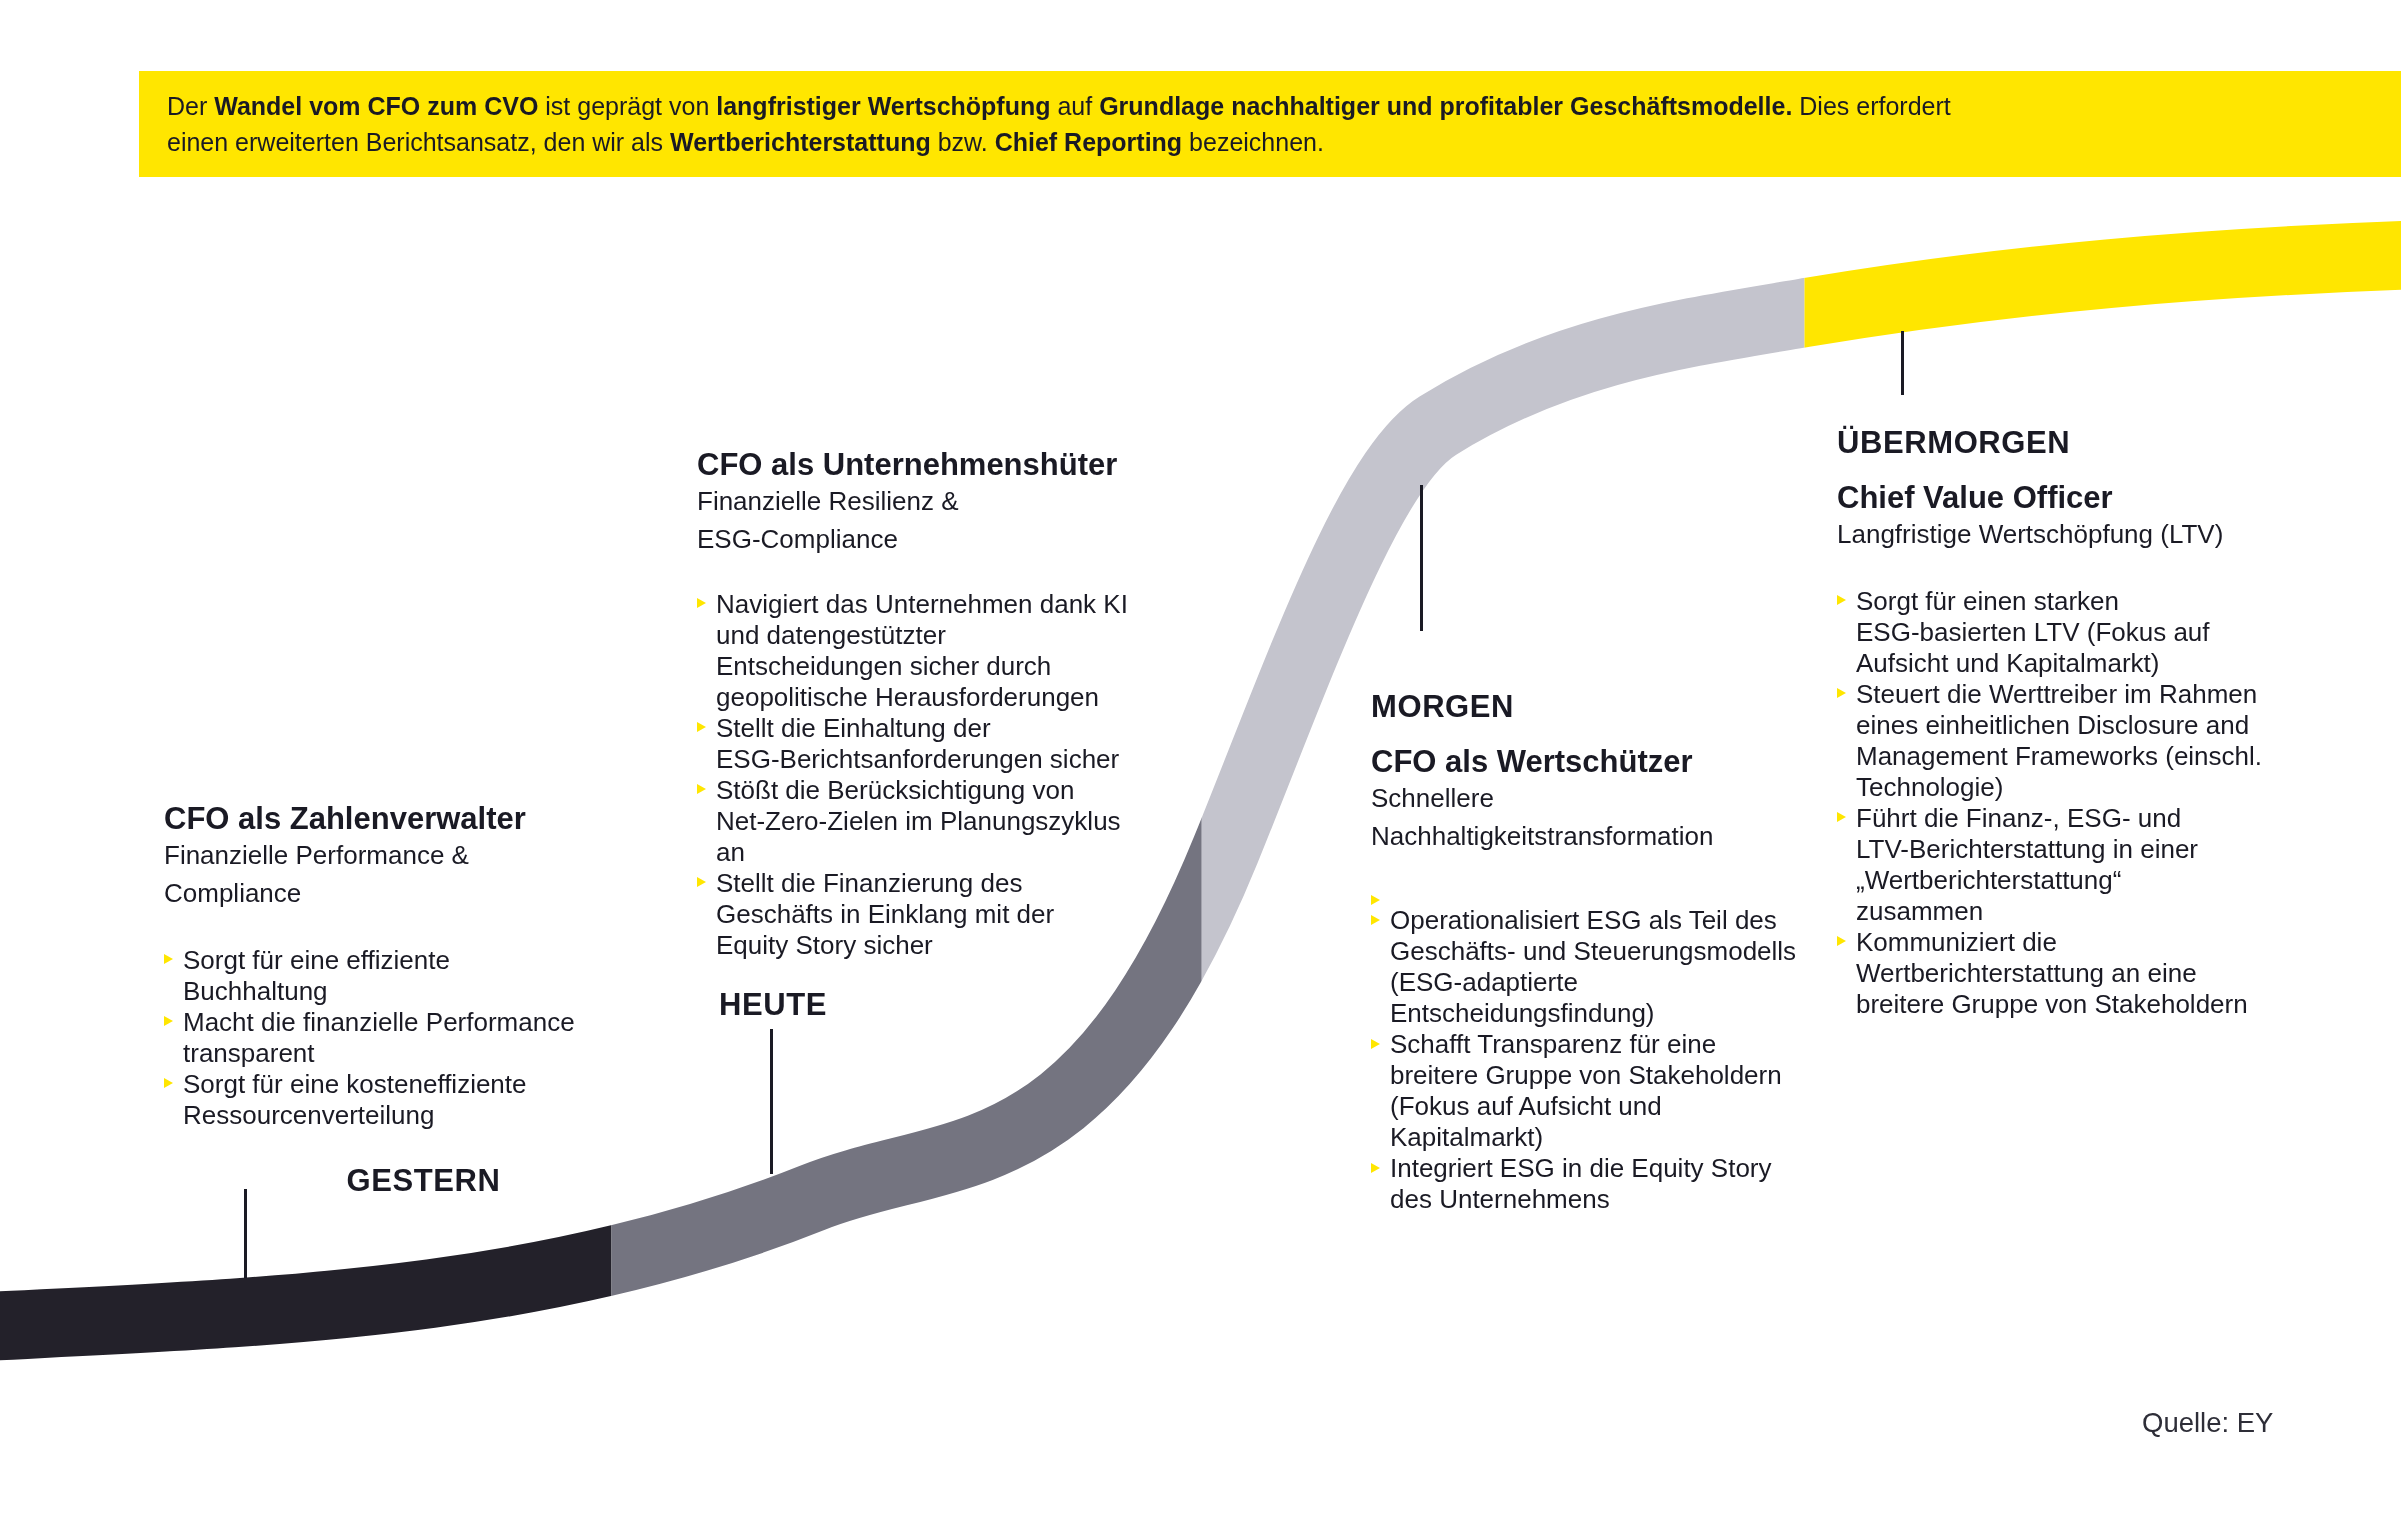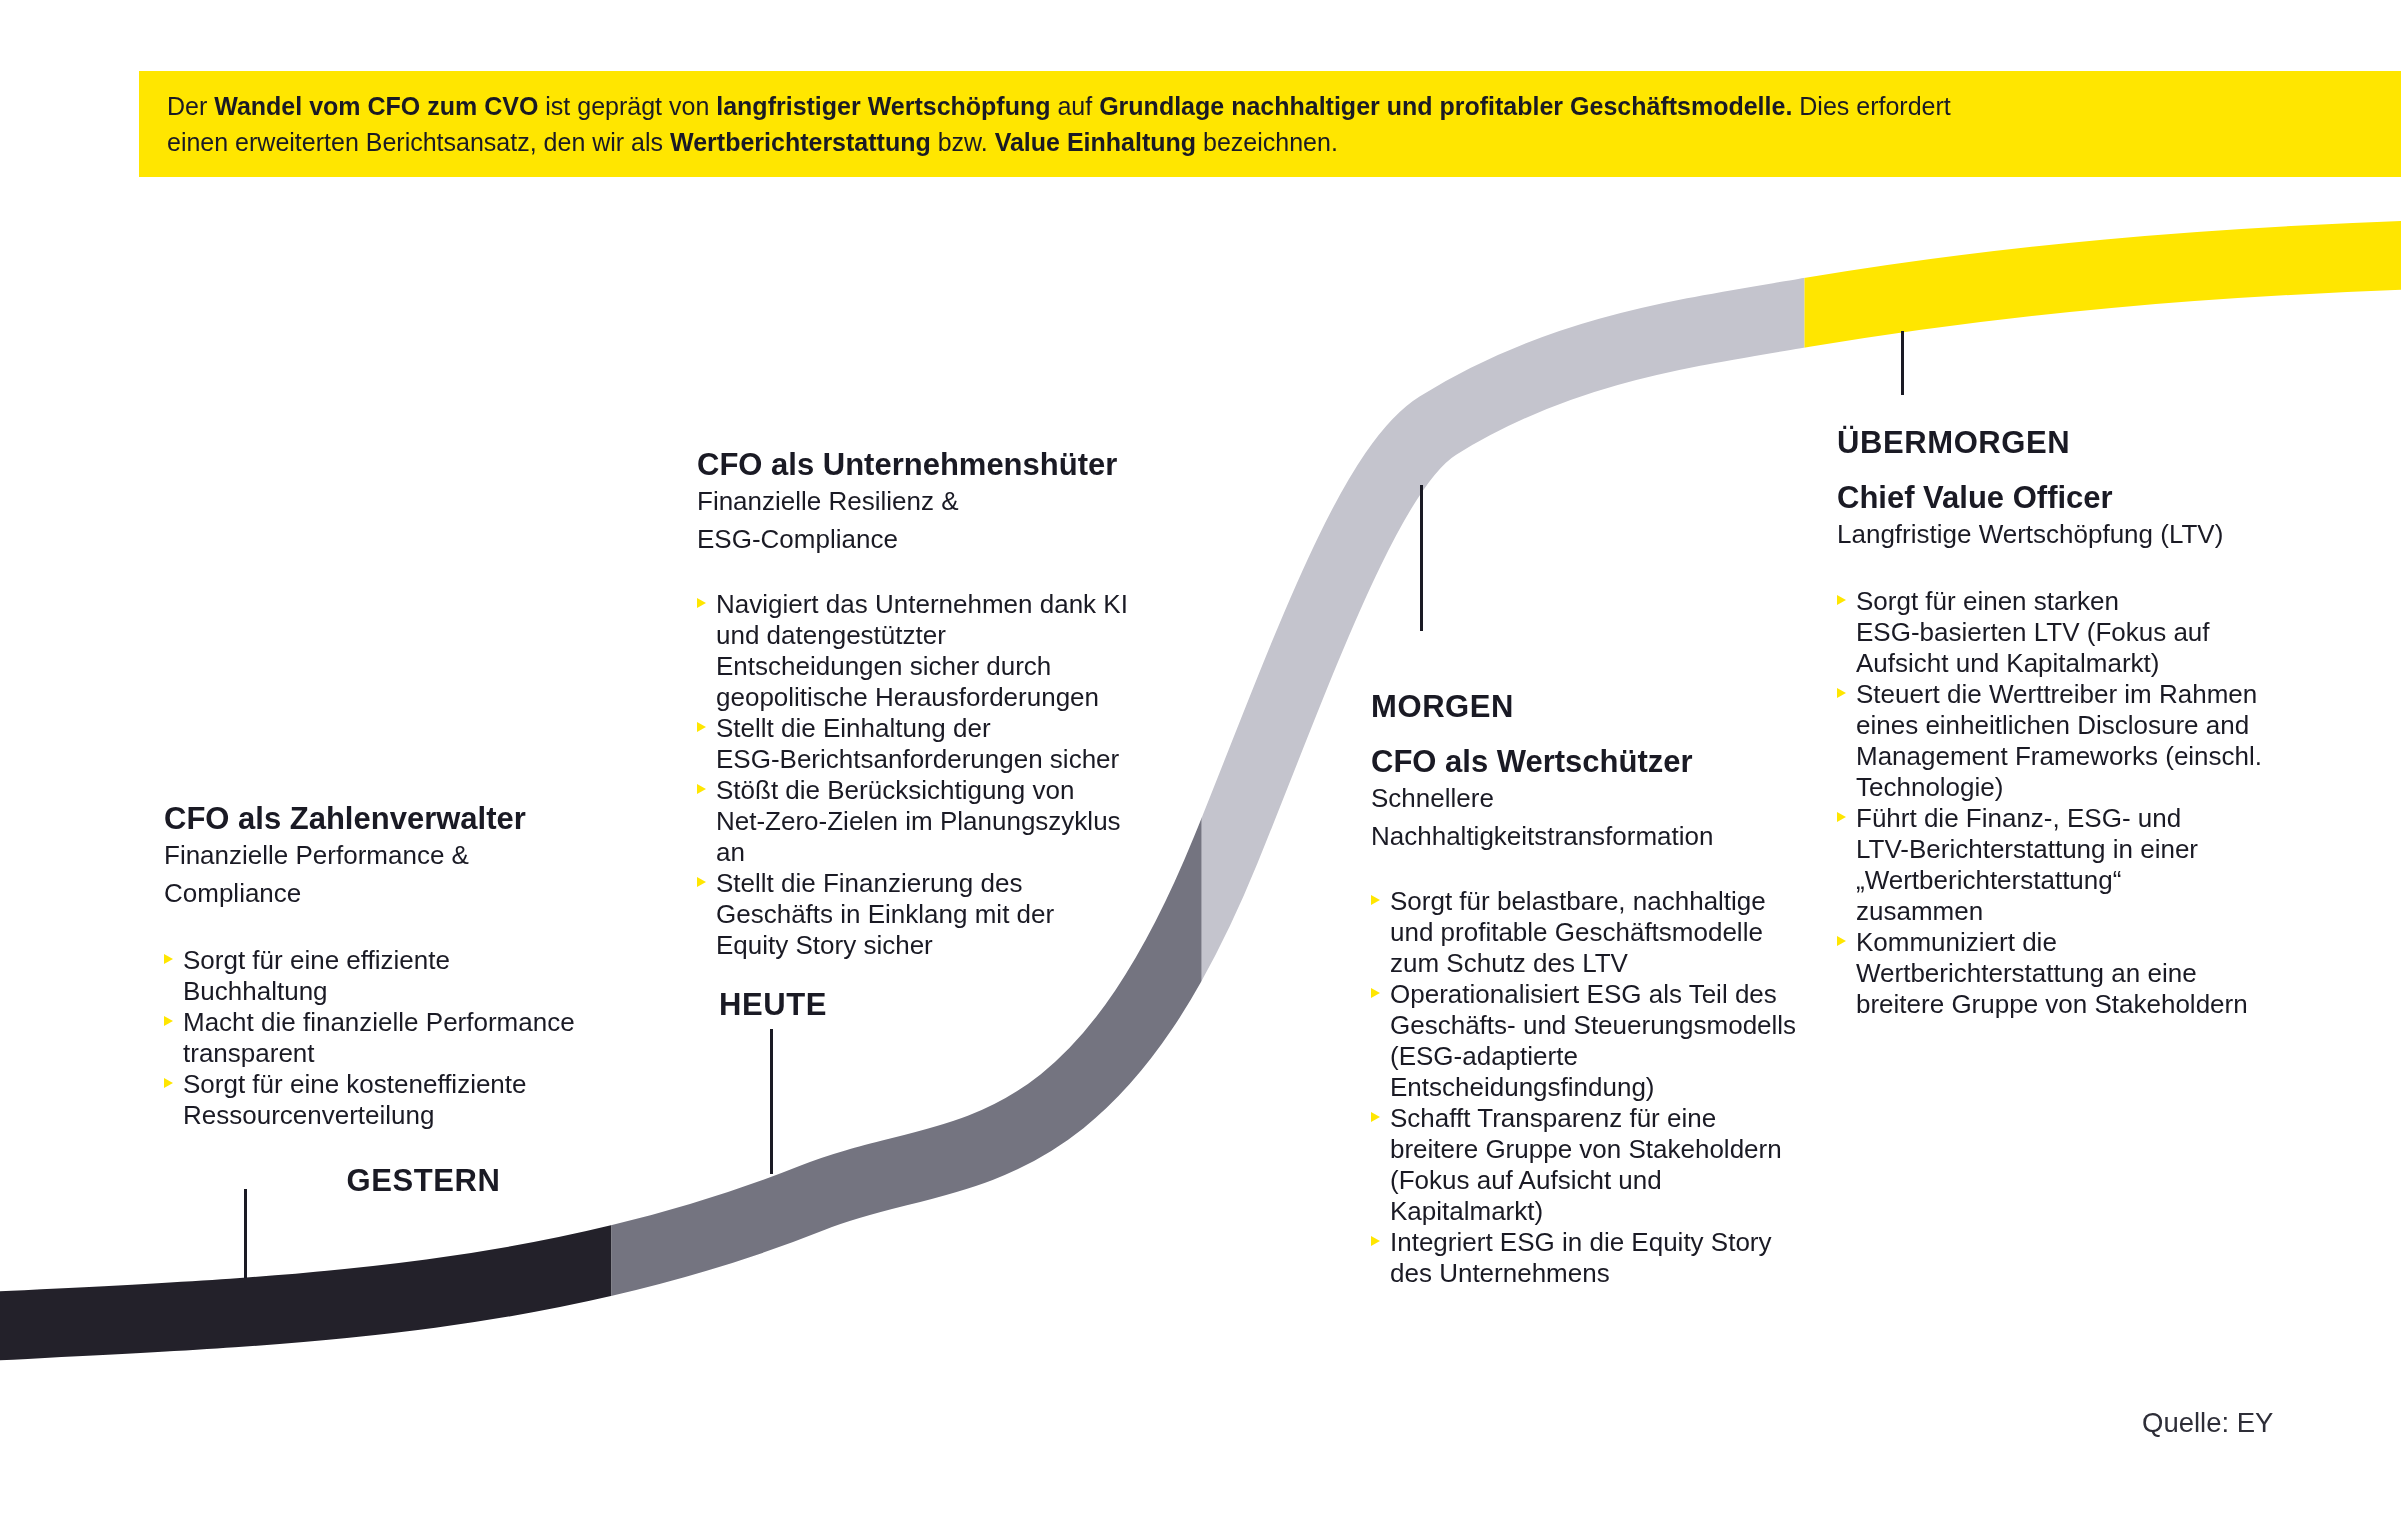--- a/index.html
+++ b/index.html
@@ -75,21 +75,21 @@
         </clipPath>
     </defs>
     <path clip-path="url(#clip-gestern)" fill="none" stroke-width="110" d="M -60 2123 C 433 2098 867 2088 1300 1915 C 1520 1827 1740 1899 1960 1360 C 2073 1082 2187 750 2300 680 C 2495 559 2690 533 2885 500 C 3205 446 3525 418 3900 406" stroke="#23212A"></path>
     <path clip-path="url(#clip-heute)" fill="none" stroke-width="110" d="M -60 2123 C 433 2098 867 2088 1300 1915 C 1520 1827 1740 1899 1960 1360 C 2073 1082 2187 750 2300 680 C 2495 559 2690 533 2885 500 C 3205 446 3525 418 3900 406" stroke="#747480"></path>
     <path clip-path="url(#clip-morgen)" fill="none" stroke-width="110" d="M -60 2123 C 433 2098 867 2088 1300 1915 C 1520 1827 1740 1899 1960 1360 C 2073 1082 2187 750 2300 680 C 2495 559 2690 533 2885 500 C 3205 446 3525 418 3900 406" stroke="#C4C4CD"></path>
     <path clip-path="url(#clip-uebermorgen)" fill="none" stroke-width="110" d="M -60 2123 C 433 2098 867 2088 1300 1915 C 1520 1827 1740 1899 1960 1360 C 2073 1082 2187 750 2300 680 C 2495 559 2690 533 2885 500 C 3205 446 3525 418 3900 406" stroke="#FFE600"></path>
   </svg>
 
   <div class="banner">
     <p class="banner-text"><span>Der </span><span class="b">Wandel vom CFO zum CVO</span><span> ist geprägt von </span><span class="b">langfristiger Wertschöpfung</span><span> auf </span><span class="b">Grundlage nachhaltiger und profitabler Geschäftsmodelle.</span><span> Dies erfordert
-einen erweiterten Berichtsansatz, den wir als </span><span class="b">Wertberichterstattung</span><span> bzw. </span><span class="b">Value Einhaltung</span><span> bezeichnen.</span></p>
+einen erweiterten Berichtsansatz, den wir als </span><span class="b">Wertberichterstattung</span><span> bzw. </span><span class="b">Chief Reporting</span><span> bezeichnen.</span></p>
   </div>
 
   <div class="tick tick-gestern"></div>
   <div class="tick tick-heute"></div>
   <div class="tick tick-morgen"></div>
   <div class="tick tick-uebermorgen"></div>
 
   <section class="col col-gestern">
     <h2 class="stage-title">CFO als Zahlenverwalter</h2>
     <p class="subtitle">Finanzielle Performance &amp;
@@ -148,23 +148,20 @@
   </section>
 
   <section class="col col-morgen">
     <div class="period period-above">MORGEN</div>
     <h2 class="stage-title">CFO als Wertschützer</h2>
     <p class="subtitle">Schnellere
 Nachhaltigkeitstransformation</p>
     <ul class="bullets">
         <li>
           <span class="tri"></span>
-          <span class="btext">Sorgt für belastbare, nachhaltige
-und profitable Geschäftsmodelle
-zum Schutz des LTV</span>
         </li>
         <li>
           <span class="tri"></span>
           <span class="btext">Operationalisiert ESG als Teil des
 Geschäfts- und Steuerungsmodells
 (ESG-adaptierte
 Entscheidungsfindung)</span>
         </li>
         <li>
           <span class="tri"></span>

